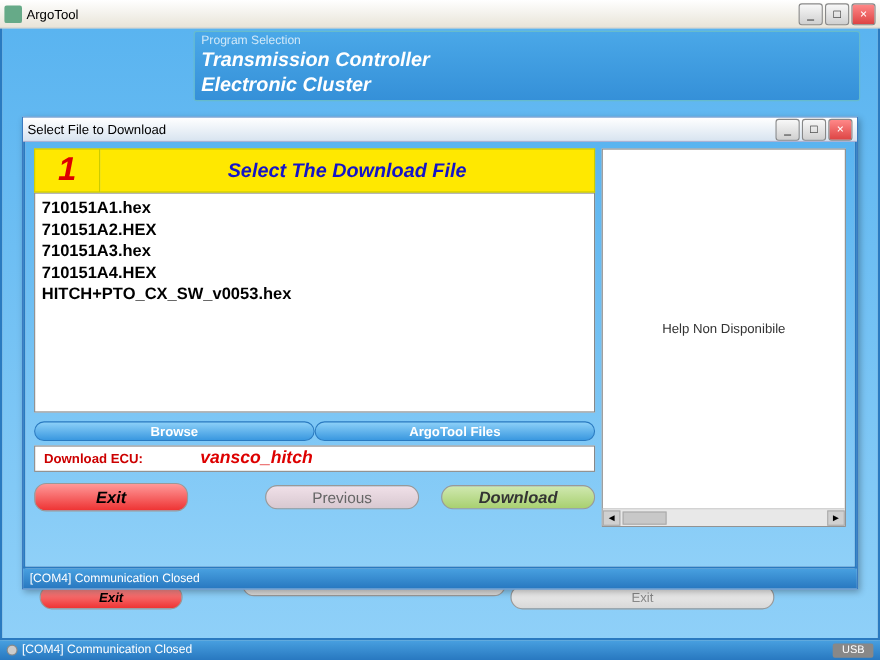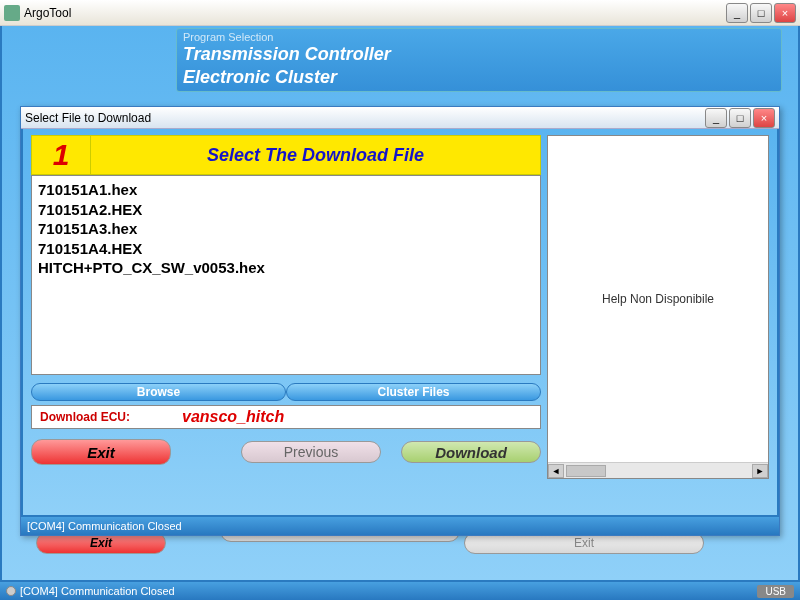--- a/index.html
+++ b/index.html
@@ -106,21 +106,21 @@
       </div>
       <div class="filelist">
         <div>710151A1.hex</div>
         <div>710151A2.HEX</div>
         <div>710151A3.hex</div>
         <div>710151A4.HEX</div>
         <div>HITCH+PTO_CX_SW_v0053.hex</div>
       </div>
       <div class="btnrow">
         <div class="pill blue">Browse</div>
-        <div class="pill blue">Cluster Files</div>
+        <div class="pill blue">ArgoTool Files</div>
       </div>
       <div class="ecurow">
         <span class="lbl">Download ECU:</span>
         <span class="val">vansco_hitch</span>
       </div>
       <div class="actrow">
         <div class="pill red">Exit</div>
         <div style="flex:1"></div>
         <div class="pill pink">Previous</div>
         <div class="pill green">Download</div>

